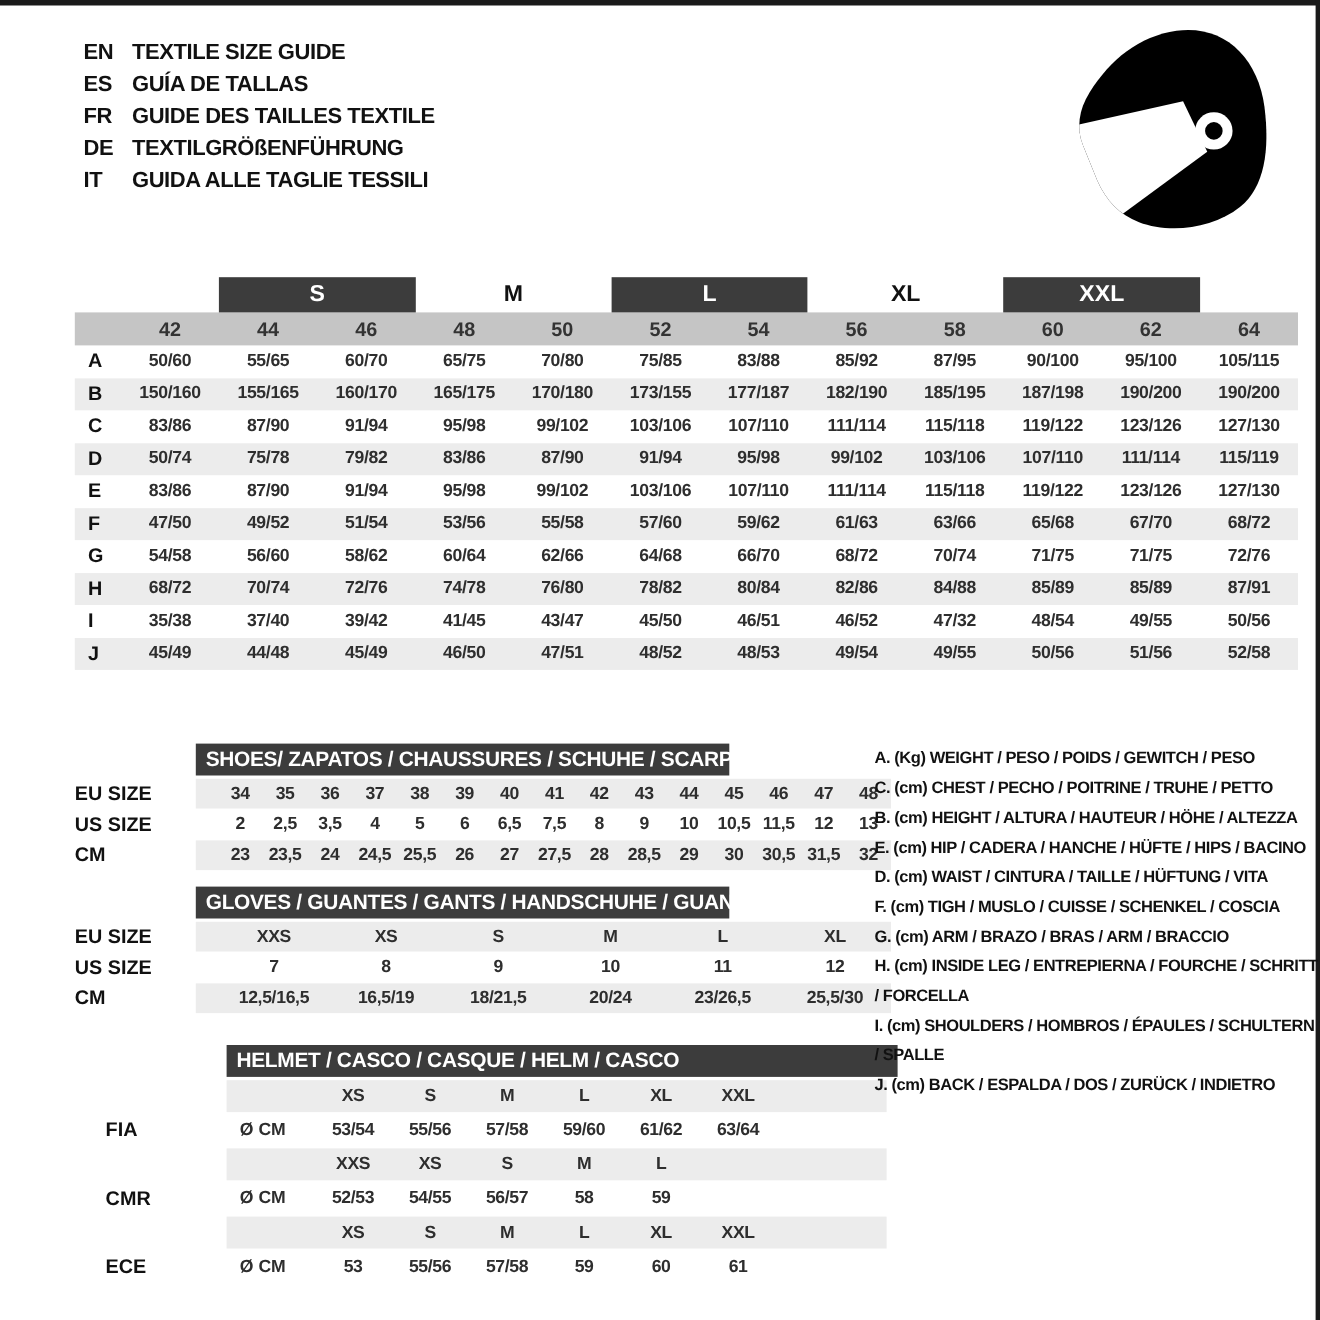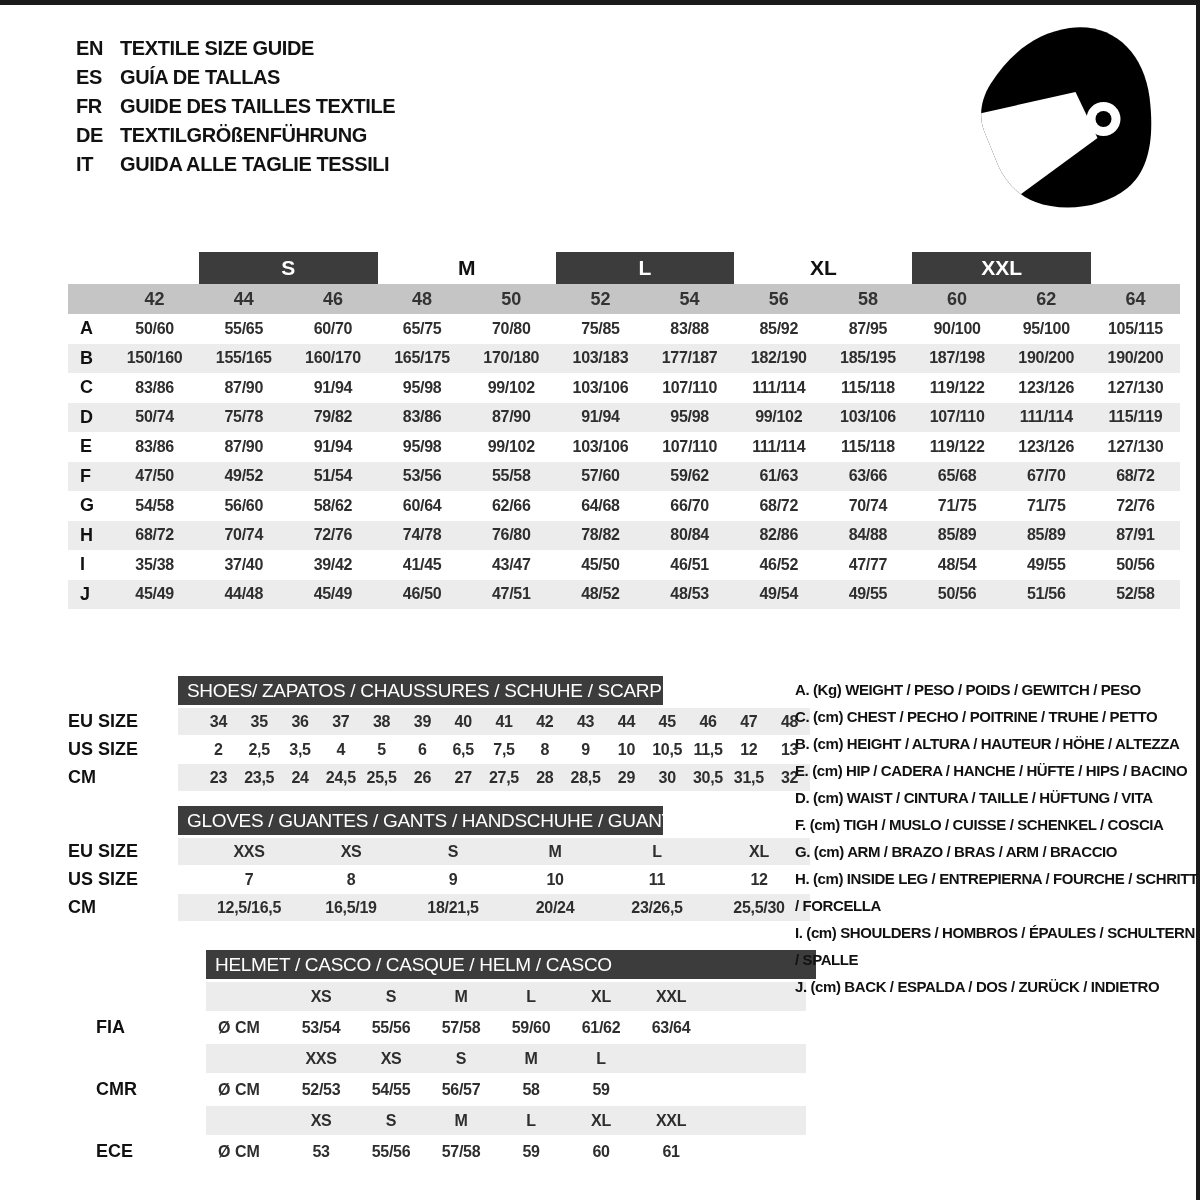--- a/index.html
+++ b/index.html
@@ -31,21 +31,21 @@
   .tletter{font-weight:700;font-size:18px;padding-left:12px;}
   .tcells{display:contents;}
   .tcell{text-align:center;font-weight:700;font-size:16px;letter-spacing:-0.3px;color:#2e2e2e;}
 
   
   .sub-table{position:absolute;left:68px;}
   .shoes{top:676px;}
   .gloves{top:806px;}
   .helmets{top:950px;margin-left:28px;}
   .bar-title{margin-left:110px;height:29px;background:#3c3c3c;color:#fff;display:flex;align-items:center;
-    padding-left:9px;font-weight:400;font-size:19px;letter-spacing:-0.3px;box-sizing:border-box;margin-bottom:3px;white-space:nowrap;}
+    padding-left:9px;font-weight:700;font-size:19px;letter-spacing:-0.3px;box-sizing:border-box;margin-bottom:3px;white-space:nowrap;}
   .shoes .bar-title,.gloves .bar-title{width:485px;}
   .helmets .bar-title{width:610px;}
 
   .srow{display:flex;height:27px;margin-bottom:1px;align-items:center;}
   .slabel{width:110px;font-weight:700;font-size:18px;}
   .sband{width:612px;height:100%;display:grid;align-items:center;padding-left:20px;}
   .shoes .sband{grid-template-columns:repeat(15,1fr);}
   .gloves .sband{grid-template-columns:repeat(6,1fr);}
   .srows > div.srow:nth-of-type(odd) .sband{background:#ececec;}
   .scell{text-align:center;font-weight:700;font-size:16px;letter-spacing:-0.3px;color:#2e2e2e;}
@@ -137,21 +137,21 @@
   <div class="trow">
         <div class="tletter">A</div>
         <div class="tcells">
           
         <div class="tcell">50/60</div><div class="tcell">55/65</div><div class="tcell">60/70</div><div class="tcell">65/75</div><div class="tcell">70/80</div><div class="tcell">75/85</div><div class="tcell">83/88</div><div class="tcell">85/92</div><div class="tcell">87/95</div><div class="tcell">90/100</div><div class="tcell">95/100</div><div class="tcell">105/115</div></div>
       </div>
       <div class="trow">
         <div class="tletter">B</div>
         <div class="tcells">
           
-        <div class="tcell">150/160</div><div class="tcell">155/165</div><div class="tcell">160/170</div><div class="tcell">165/175</div><div class="tcell">170/180</div><div class="tcell">103/183</div><div class="tcell">177/187</div><div class="tcell">182/190</div><div class="tcell">185/195</div><div class="tcell">187/198</div><div class="tcell">190/200</div><div class="tcell">190/200</div></div>
+        <div class="tcell">150/160</div><div class="tcell">155/165</div><div class="tcell">160/170</div><div class="tcell">165/175</div><div class="tcell">170/180</div><div class="tcell">173/155</div><div class="tcell">177/187</div><div class="tcell">182/190</div><div class="tcell">185/195</div><div class="tcell">187/198</div><div class="tcell">190/200</div><div class="tcell">190/200</div></div>
       </div>
       <div class="trow">
         <div class="tletter">C</div>
         <div class="tcells">
           
         <div class="tcell">83/86</div><div class="tcell">87/90</div><div class="tcell">91/94</div><div class="tcell">95/98</div><div class="tcell">99/102</div><div class="tcell">103/106</div><div class="tcell">107/110</div><div class="tcell">111/114</div><div class="tcell">115/118</div><div class="tcell">119/122</div><div class="tcell">123/126</div><div class="tcell">127/130</div></div>
       </div>
       <div class="trow">
         <div class="tletter">D</div>
         <div class="tcells">
@@ -179,21 +179,21 @@
       <div class="trow">
         <div class="tletter">H</div>
         <div class="tcells">
           
         <div class="tcell">68/72</div><div class="tcell">70/74</div><div class="tcell">72/76</div><div class="tcell">74/78</div><div class="tcell">76/80</div><div class="tcell">78/82</div><div class="tcell">80/84</div><div class="tcell">82/86</div><div class="tcell">84/88</div><div class="tcell">85/89</div><div class="tcell">85/89</div><div class="tcell">87/91</div></div>
       </div>
       <div class="trow">
         <div class="tletter">I</div>
         <div class="tcells">
           
-        <div class="tcell">35/38</div><div class="tcell">37/40</div><div class="tcell">39/42</div><div class="tcell">41/45</div><div class="tcell">43/47</div><div class="tcell">45/50</div><div class="tcell">46/51</div><div class="tcell">46/52</div><div class="tcell">47/77</div><div class="tcell">48/54</div><div class="tcell">49/55</div><div class="tcell">50/56</div></div>
+        <div class="tcell">35/38</div><div class="tcell">37/40</div><div class="tcell">39/42</div><div class="tcell">41/45</div><div class="tcell">43/47</div><div class="tcell">45/50</div><div class="tcell">46/51</div><div class="tcell">46/52</div><div class="tcell">47/32</div><div class="tcell">48/54</div><div class="tcell">49/55</div><div class="tcell">50/56</div></div>
       </div>
       <div class="trow">
         <div class="tletter">J</div>
         <div class="tcells">
           
         <div class="tcell">45/49</div><div class="tcell">44/48</div><div class="tcell">45/49</div><div class="tcell">46/50</div><div class="tcell">47/51</div><div class="tcell">48/52</div><div class="tcell">48/53</div><div class="tcell">49/54</div><div class="tcell">49/55</div><div class="tcell">50/56</div><div class="tcell">51/56</div><div class="tcell">52/58</div></div>
       </div>
     </div>
 </div>
 

